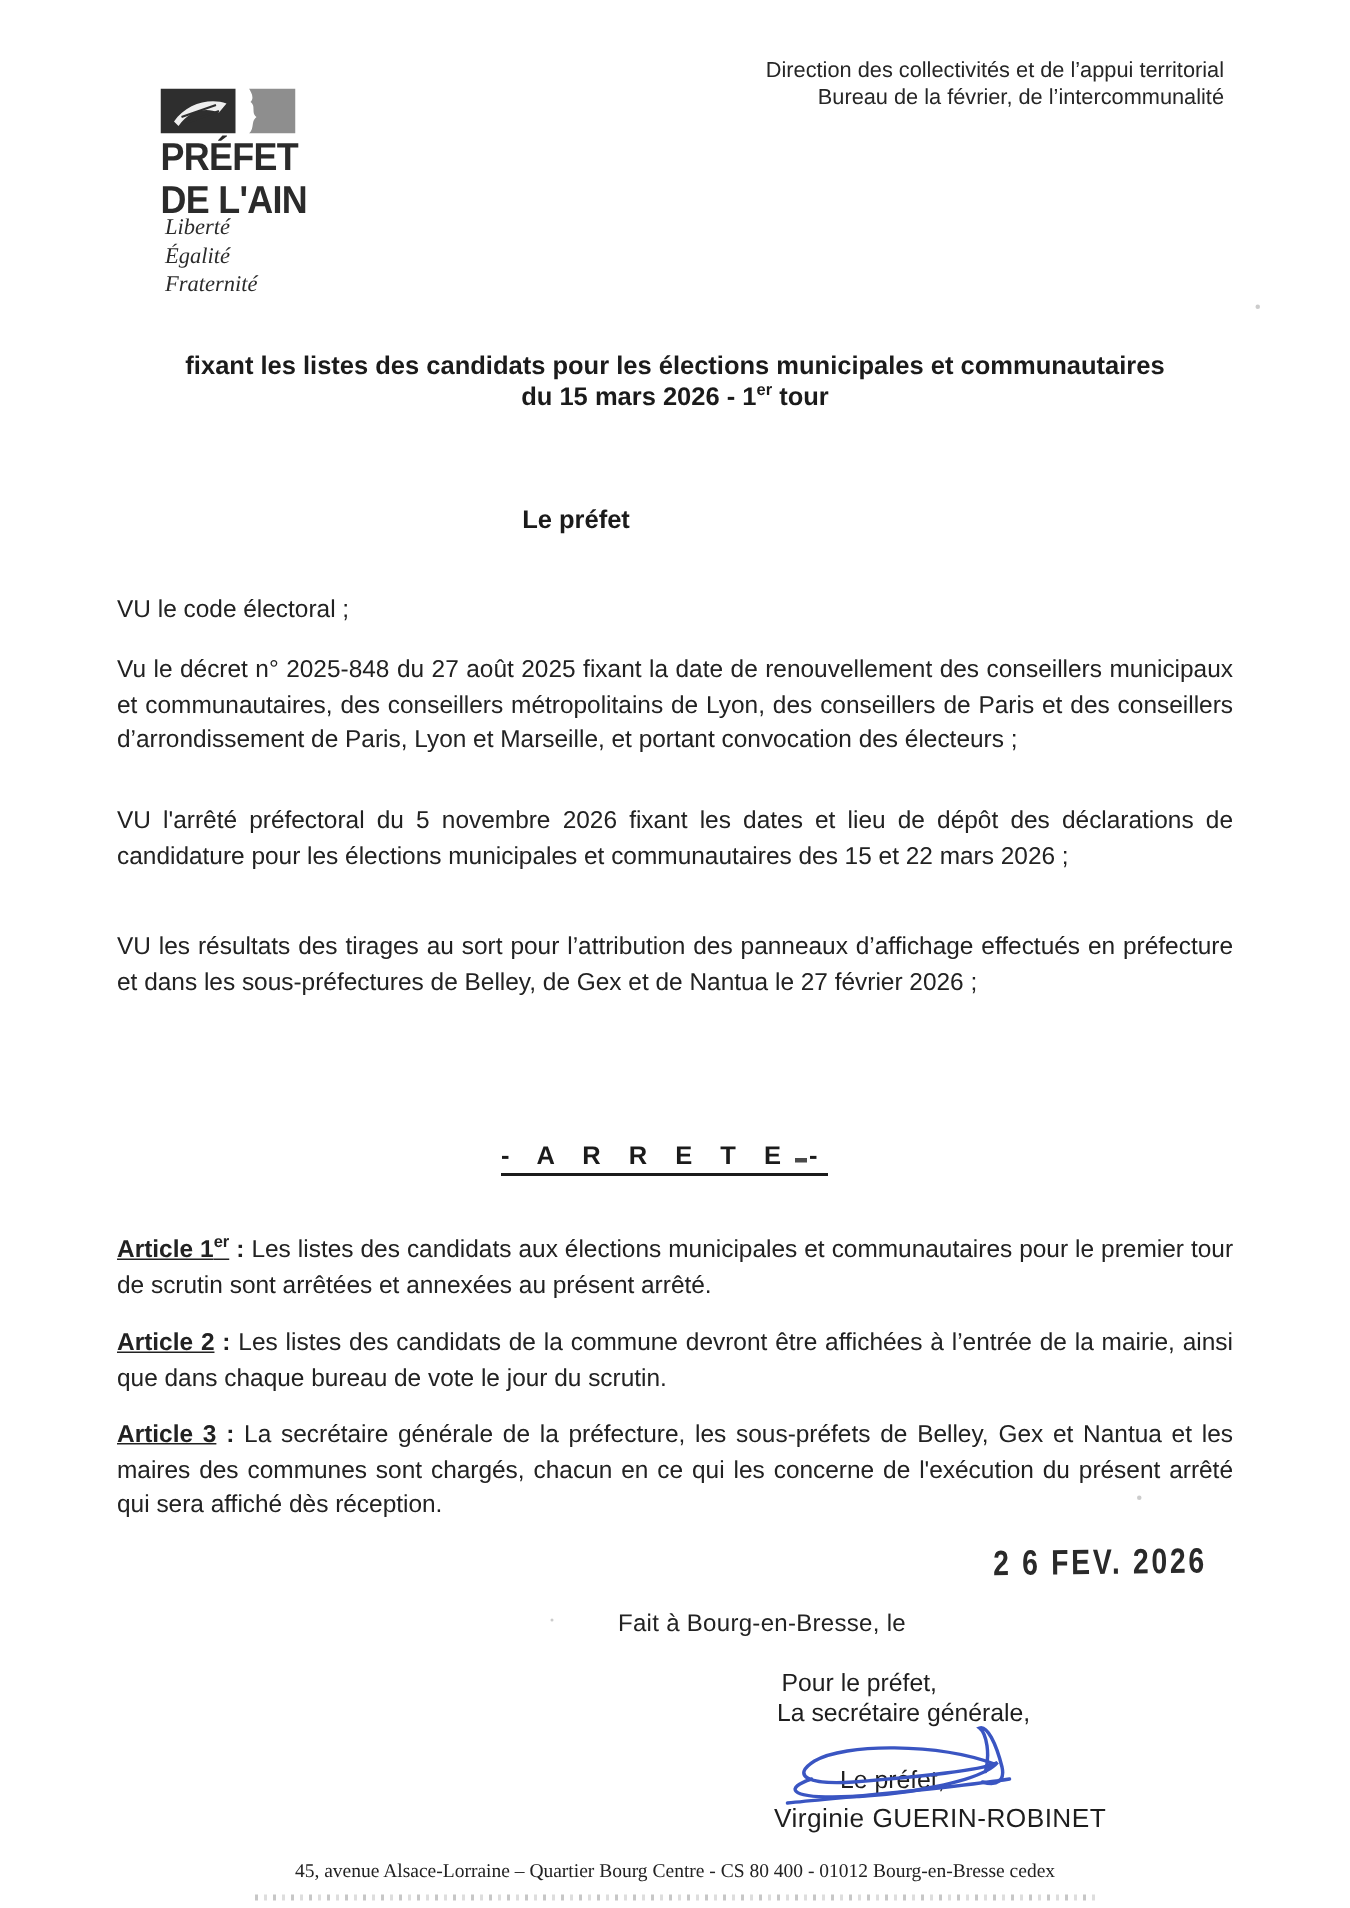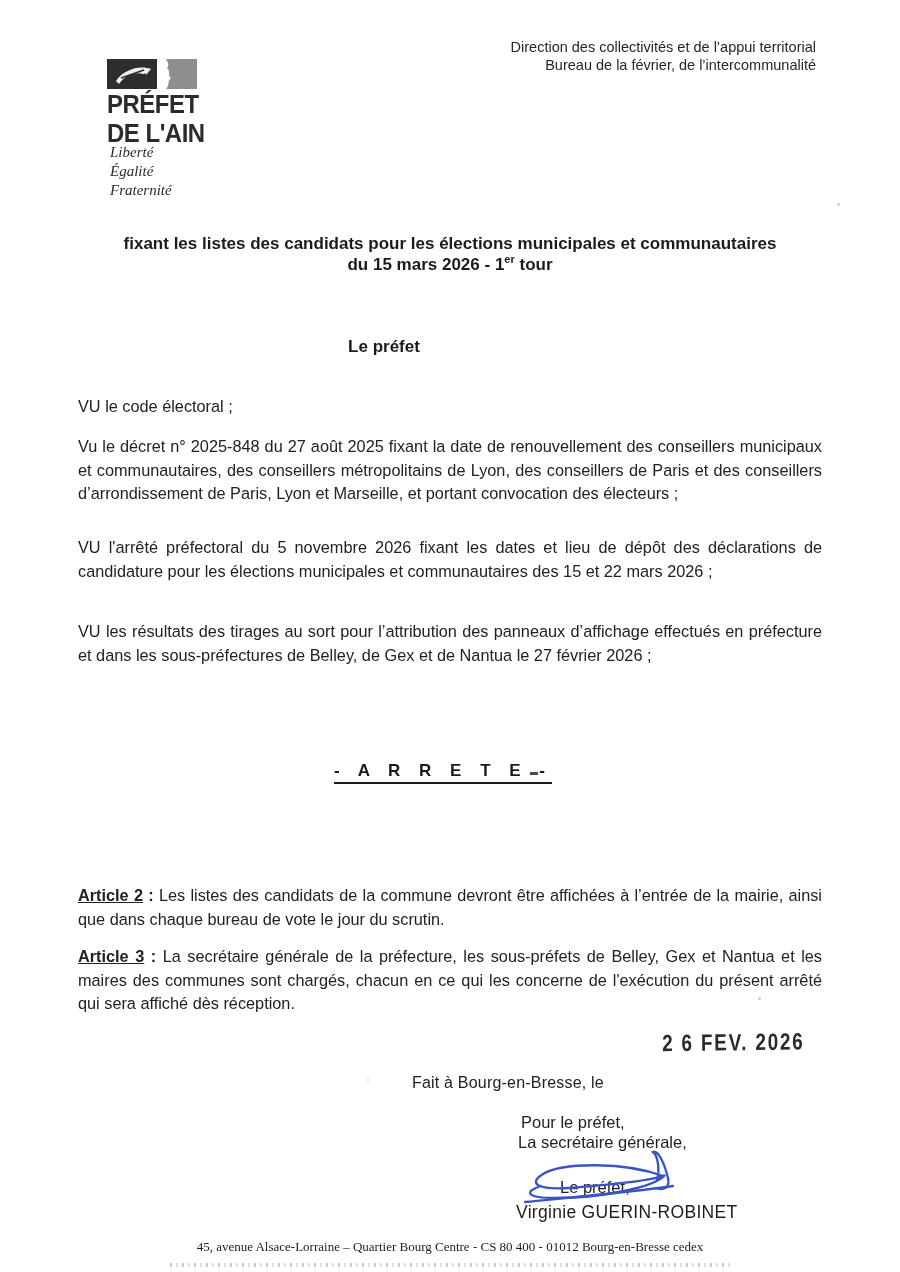--- a/index.html
+++ b/index.html
@@ -73,20 +73,23 @@
   <div class="abs para single" style="top:395px;">VU le code électoral ;</div>
   <div class="abs para" style="top:435px;">Vu le décret n° 2025-848 du 27 août 2025 fixant la date de renouvellement des conseillers municipaux et communautaires, des conseillers métropolitains de Lyon, des conseillers de Paris et des conseillers d’arrondissement de Paris, Lyon et Marseille, et portant convocation des électeurs ;</div>
   <div class="abs para" style="top:536px;">VU l'arrêté préfectoral du 5 novembre 2026 fixant les dates et lieu de dépôt des déclarations de candidature pour les élections municipales et communautaires des 15 et 22 mars 2026 ;</div>
   <div class="abs para" style="top:620px;">VU les résultats des tirages au sort pour l’attribution des panneaux d’affichage effectués en préfecture et dans les sous-préfectures de Belley, de Gex et de Nantua le 27 février 2026 ;</div>
 
   <div class="abs arrete" style="top:761px;left:0;">
     <span class="u">- A R R E T E -</span>
   </div>
   <div class="abs dashmark" style="left:530px;top:772px;width:8px;"></div>
 
+  <div class="abs para" style="top:822px;">
+    <span class="article-label"><span>Article 1</span><sup>er</sup></span><span class="article-sep"> : </span><span>Les listes des candidats aux élections municipales et communautaires pour le premier tour de scrutin sont arrêtées et annexées au présent arrêté.</span>
+  </div>
   <div class="abs para" style="top:884px;">
     <span class="article-label"><span>Article 2</span></span><span class="article-sep"> : </span><span>Les listes des candidats de la commune devront être affichées à l’entrée de la mairie, ainsi que dans chaque bureau de vote le jour du scrutin.</span>
   </div>
   <div class="abs para" style="top:945px;">
     <span class="article-label"><span>Article 3</span></span><span class="article-sep"> : </span><span>La secrétaire générale de la préfecture, les sous-préfets de Belley, Gex et Nantua et les maires des communes sont chargés, chacun en ce qui les concerne de l'exécution du présent arrêté qui sera affiché dès réception.</span>
   </div>
 
   <div class="abs fait" style="left:412px;top:1042px;">Fait à Bourg-en-Bresse, le</div>
   <div class="abs stamp" style="left:662px;top:1030px;">2 6 FEV. 2026</div>
 

